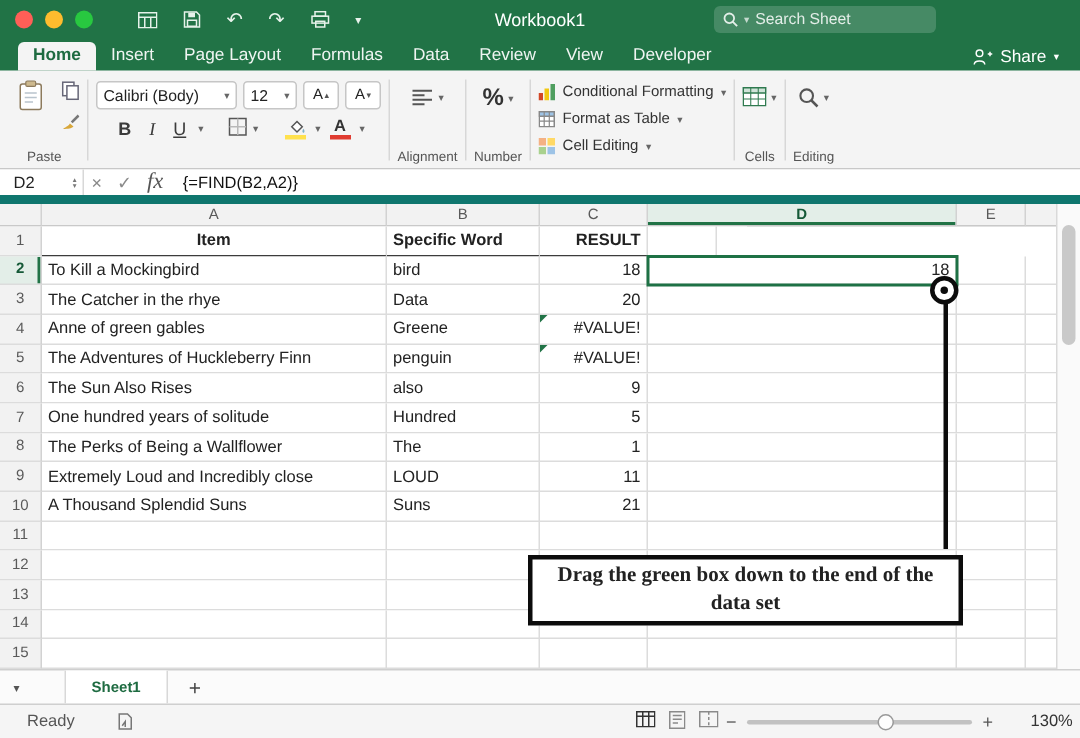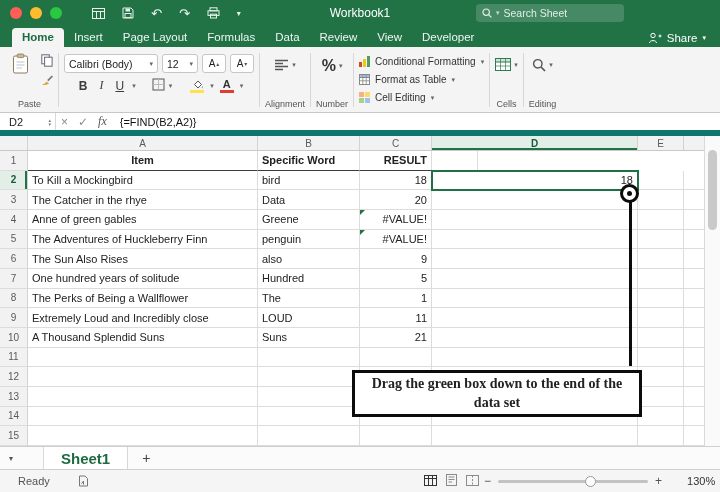--- a/index.html
+++ b/index.html
@@ -50,21 +50,21 @@
   .bigicon { display:flex; align-items:center; gap:3px; margin-top:3px; }
   .pct { font-size:16px; color:#333; font-weight:bold; }
   .stylerow { display:flex; align-items:center; gap:5px; font-size:10px; color:#333; height:15px; white-space:nowrap; }
   .styles { align-items:flex-start; padding-top:3px; gap:3px; display:flex; flex-direction:column; }
 
   
   .formulabar { flex:0 0 23px; background:#fff; border-bottom:6px solid #0f766e; display:flex; align-items:center; }
   .namebox { width:56px; height:100%; border-right:1px solid #d8d8d8; display:flex; align-items:center; padding-left:9px; position:relative; }
   .stepper { position:absolute; right:4px; display:flex; flex-direction:column; font-size:5px; color:#777; line-height:4px; }
   .fbtn { color:#8a8a8a; font-size:12px; padding:0 5px; }
-  .fx { font-family:"Liberation Serif",serif; font-style:italic; font-size:12px; color:#555; padding:0 5px; }
+  .fx { font-family:"Liberation Serif",serif; font-style:italic; font-size:15px; color:#555; padding:0 5px; }
   .formula { font-size:11px; color:#111; margin-left:8px; }
 
   
   .gridarea { flex:0 0 310px; position:relative; background:#fff; overflow:hidden; }
   .ghead { display:flex; height:15px; width:704px; }
   .corner { width:28px; background:#f2f2f2; border-right:1px solid #d2d2d2; border-bottom:1px solid #c9c9c9; }
   .ch { background:#f2f2f2; border-right:1px solid #d2d2d2; border-bottom:1px solid #c9c9c9; font-size:10px; color:#5a5a5a; display:flex; align-items:center; justify-content:center; }
   .ch.sel { background:#e3eee8; box-shadow:inset 0 -2px 0 var(--green); color:#155937; font-weight:bold; }
   .grow { display:flex; height:19.67px; width:704px; }
   .rowhdr { width:28px; background:#f2f2f2; border-right:1px solid #d2d2d2; border-bottom:1px solid #dcdcdc; font-size:10px; color:#5a5a5a; display:flex; align-items:center; justify-content:center; flex:0 0 28px; }
@@ -81,21 +81,21 @@
   .vthumb { position:absolute; top:14px; left:3px; width:9px; height:80px; background:#c9c9c9; border-radius:5px; }
   .sel-box { position:absolute; left:431px; top:34px; width:208px; height:21px; border:2px solid var(--selgreen); z-index:3; }
   .conn-line { position:absolute; left:629px; top:66px; width:3px; height:164px; background:#0c0c0c; z-index:4; }
   .handle-ring { position:absolute; left:620px; top:48px; width:19px; height:19px; border:3px solid #0c0c0c; border-radius:50%; background:#fff; display:flex; align-items:center; justify-content:center; z-index:5; }
   .handle-ring::after { content:""; width:5px; height:5px; background:#0c0c0c; border-radius:50%; }
   .callout { position:absolute; left:352px; top:234px; width:290px; height:47px; background:#fff; border:3px solid #0c0c0c; display:flex; align-items:center; justify-content:center; text-align:center; font-family:"Liberation Serif","DejaVu Serif",serif; font-weight:bold; font-size:14px; line-height:1.3; z-index:6; padding:0 16px; }
 
   
   .sheettabs { flex:0 0 23px; background:#fbfbfb; border-top:1px solid #cfcfcf; display:flex; align-items:center; position:relative; }
   .tabnav { margin-left:9px; color:#555; font-size:8px; }
-  .sheettab { margin-left:30px; height:100%; display:flex; align-items:center; padding:0 17px; background:#fff; border-left:1px solid #d8d8d8; border-right:1px solid #d8d8d8; color:#1e6b41; font-weight:bold; font-size:15px; }
+  .sheettab { margin-left:30px; height:100%; display:flex; align-items:center; padding:0 17px; background:#fff; border-left:1px solid #d8d8d8; border-right:1px solid #d8d8d8; color:#1e6b41; font-weight:bold; font-size:10px; }
   .addsheet { margin-left:14px; color:#444; font-size:14px; }
 
   
   .statusbar { flex:0 0 23px; background:#f5f5f5; border-top:1px solid #cfcfcf; display:flex; align-items:center; font-size:11px; color:#555; position:relative; }
   .ready { margin-left:18px; }
   .statusic { margin-left:28px; display:flex; align-items:center; }
   .viewbtns { position:absolute; left:424px; display:flex; gap:9px; align-items:center; }
   .zoom { position:absolute; left:484px; display:flex; align-items:center; gap:7px; }
   .ztrack { width:150px; height:3px; background:#c2c2c2; border-radius:2px; position:relative; }
   .zthumb { position:absolute; left:87px; top:-4px; width:11px; height:11px; border-radius:50%; background:#fdfdfd; border:1px solid #999; }

